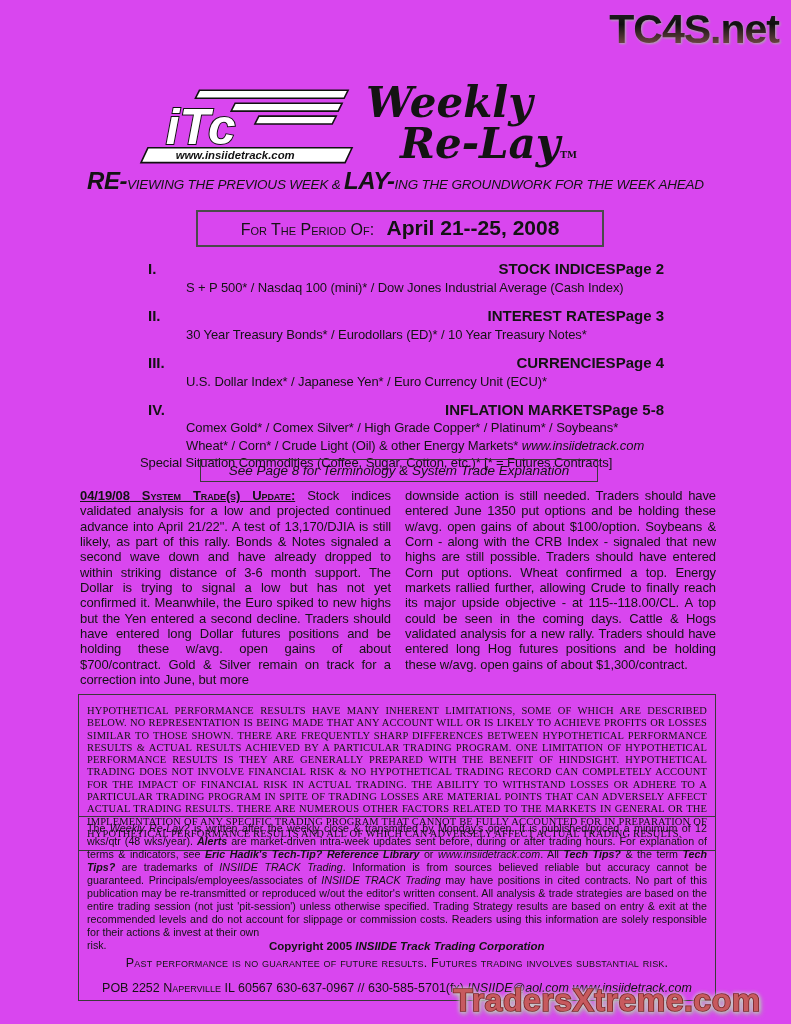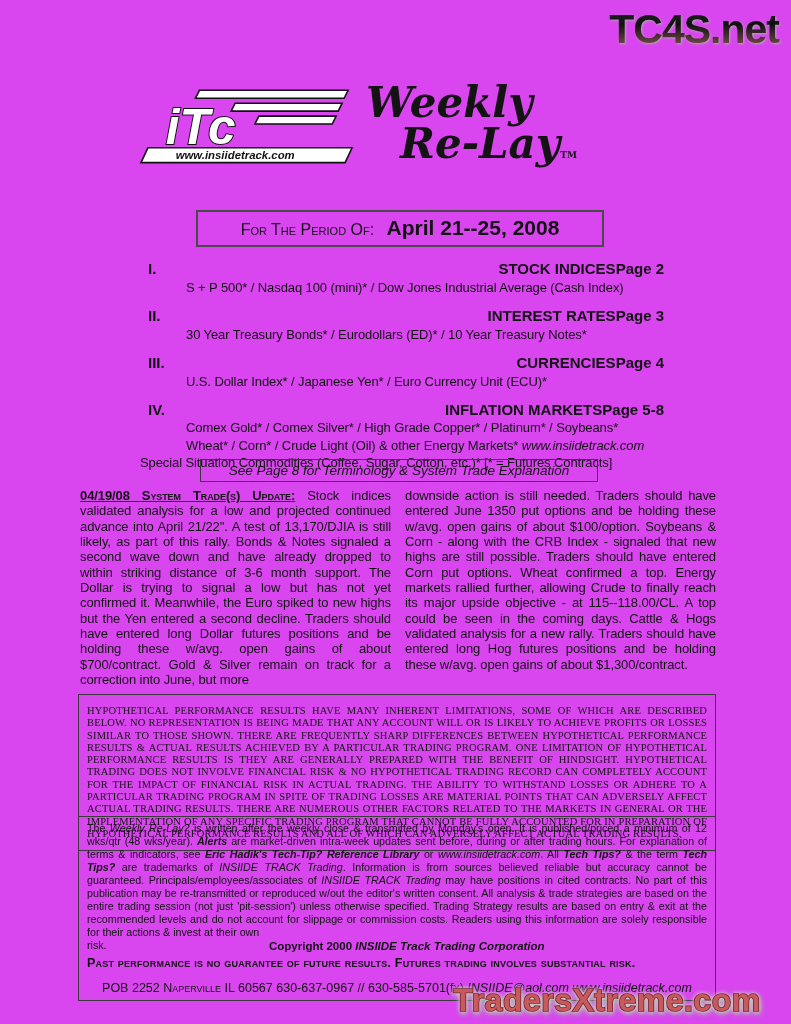--- a/index.html
+++ b/index.html
@@ -55,21 +55,21 @@
 
   
   .footer-box{position:absolute;top:816px;left:78px;width:638px;box-sizing:border-box;
               border:1px solid #3a3a3a;padding:5px 8px 4px;font-size:10.7px;line-height:1.22;}
   .footer-para{text-align:justify;}
   .it{font-style:italic;}
   .bi{font-weight:bold;font-style:italic;}
   .copy-row{display:flex;}
   .copy-risk{flex:0 0 auto;}
   .copy-center{flex:1;text-align:center;font-weight:bold;font-size:11.5px;}
-  .pastperf{text-align:left;font-weight:bold;font-variant:small-caps;font-size:12.5px;margin-top:3px;letter-spacing:0.2px;}
+  .pastperf{text-align:center;font-weight:normal;font-variant:small-caps;font-size:12.5px;margin-top:3px;letter-spacing:0.2px;}
   .address{text-align:center;font-size:12.5px;margin-top:9px;white-space:nowrap;}
   .addr-sc{font-variant:small-caps;}
 
   .tx-logo{position:absolute;top:978px;right:6px;}
 </style>
 </head>
 <body>
 
 <div class="page">
 
@@ -95,20 +95,23 @@
       <text x="28" y="58" font-size="50" font-style="italic" font-weight="bold" font-family="Liberation Sans, sans-serif" fill="#fff" stroke="#111" stroke-width="2" paint-order="stroke">iTc</text>
       <path d="M10 62 L216 62 L209 77 L3 77 Z" fill="#fff" stroke="#111" stroke-width="1.6"></path>
       <text x="38" y="73" font-size="11.5" font-weight="bold" font-style="italic" font-family="Liberation Sans, sans-serif" fill="#111">www.insiidetrack.com</text>
     </svg>
     <div class="wr-title">
       <div>Weekly</div>
       <div class="wr-line2"><span>Re-Lay</span><span class="wr-tm">TM</span></div>
     </div>
   </div>
 
+  <div class="tagline">
+    <span class="tag-big">RE-</span><span class="tag-small">VIEWING THE PREVIOUS WEEK &amp; </span><span class="tag-big">LAY-</span><span class="tag-small">ING THE GROUNDWORK FOR THE WEEK AHEAD</span>
+  </div>
 
   <div class="period-box">
     <span class="period-label">For The Period Of:</span>
     <span class="period-value">April 21--25, 2008</span>
   </div>
 
   <div class="toc">
 
     <div class="toc-item">
       <div class="toc-head">
@@ -156,21 +159,21 @@
     <div class="col">downside action is still needed.  Traders should have entered June 1350 put options and be holding these w/avg. open gains of about $100/option. Soybeans &amp; Corn -  along with the CRB Index - signaled that new highs are still possible.  Traders should have entered Corn put options.   Wheat confirmed a top.  Energy markets rallied further, allowing Crude to finally reach its major upside objective - at 115--118.00/CL.  A top could be seen in the coming days.   Cattle &amp; Hogs validated analysis for a new rally.   Traders should have entered long Hog futures positions and be holding these w/avg. open gains of about $1,300/contract.</div>
   </div>
 
 
   <div class="disclaimer">HYPOTHETICAL PERFORMANCE RESULTS HAVE MANY INHERENT LIMITATIONS, SOME OF WHICH ARE DESCRIBED BELOW.  NO REPRESENTATION IS BEING MADE THAT ANY ACCOUNT WILL OR IS LIKELY TO ACHIEVE PROFITS OR LOSSES SIMILAR TO THOSE SHOWN.  THERE ARE FREQUENTLY SHARP DIFFERENCES BETWEEN HYPOTHETICAL PERFORMANCE RESULTS &amp; ACTUAL RESULTS ACHIEVED BY A PARTICULAR TRADING PROGRAM.  ONE LIMITATION OF HYPOTHETICAL PERFORMANCE RESULTS IS THEY ARE GENERALLY PREPARED WITH THE BENEFIT OF HINDSIGHT.   HYPOTHETICAL TRADING DOES NOT INVOLVE FINANCIAL RISK &amp; NO HYPOTHETICAL TRADING RECORD CAN COMPLETELY ACCOUNT FOR THE IMPACT OF FINANCIAL RISK IN ACTUAL TRADING.  THE ABILITY TO WITHSTAND LOSSES OR ADHERE TO A PARTICULAR TRADING PROGRAM IN SPITE OF TRADING LOSSES ARE MATERIAL POINTS THAT CAN ADVERSELY AFFECT ACTUAL TRADING RESULTS.  THERE ARE NUMEROUS OTHER FACTORS RELATED TO THE MARKETS IN GENERAL OR THE IMPLEMENTATION OF ANY SPECIFIC TRADING PROGRAM THAT CANNOT BE FULLY ACCOUNTED FOR IN PREPARATION OF HYPOTHETICAL PERFORMANCE RESULTS AND ALL OF WHICH CAN ADVERSELY AFFECT ACTUAL TRADING RESULTS.</div>
 
   <div class="footer-box">
     <div class="footer-para"><span>The </span><span class="it">Weekly Re-Lay?</span><span>  is written after the weekly close &amp; transmitted by Monday's open.  It is published/priced a minimum of 12 wks/qtr (48 wks/year).  </span><span class="bi">Alerts</span><span> are market-driven intra-week updates sent before, during or after trading hours. For explanation of terms &amp; indicators, see </span><span class="bi">Eric Hadik's Tech-Tip?</span><span>  </span><span class="bi">Reference Library</span><span> or </span><span class="it">www.insiidetrack.com</span><span>.   All </span><span class="bi">Tech Tips?</span><span>  &amp; the term </span><span class="bi">Tech Tips?</span><span>  are trademarks of </span><span class="it">INSIIDE TRACK Trading</span><span>.   Information is from sources believed reliable but accuracy cannot be guaranteed. Principals/employees/associates of </span><span class="it">INSIIDE TRACK Trading</span><span> may have positions in cited contracts.  No part of this publication may be re-transmitted or reproduced w/out the editor's written consent.  All analysis &amp; trade strategies are based on the entire trading session (not just 'pit-session') unless otherwise specified.  Trading Strategy results are based on entry &amp; exit at the recommended levels and do not account for slippage or commission costs.  Readers using this information are solely responsible for their actions &amp; invest at their own</span></div>
     <div class="copy-row">
       <span class="copy-risk">risk.</span>
-      <span class="copy-center"><span>Copyright 2000 </span><span class="it">INSIIDE Track Trading Corporation</span></span>
+      <span class="copy-center"><span>Copyright 2005 </span><span class="it">INSIIDE Track Trading Corporation</span></span>
     </div>
     <div class="pastperf">Past performance is no guarantee of future results.  Futures trading involves substantial risk.</div>
     <div class="address"><span>POB 2252  </span><span class="addr-sc">Naperville</span><span> IL 60567   630-637-0967 // 630-585-5701(fx)   </span><span class="it">INSIIDE@aol.com</span><span>    </span><span class="it">www.insiidetrack.com</span></div>
   </div>
 
   <div class="tx-logo">
     <svg width="356" height="44" viewBox="0 0 356 44">
       <text x="178" y="33" text-anchor="middle" font-family="Liberation Sans, sans-serif" font-size="32" font-weight="bold" letter-spacing="0.5" fill="#c75a5e" stroke="#79272b" stroke-width="1.7" paint-order="stroke" style="filter:drop-shadow(0 0 2px #d8d8d8) drop-shadow(1px 2px 2px #a8a8a8)">TradersXtreme.com</text>
     </svg>
   </div>

